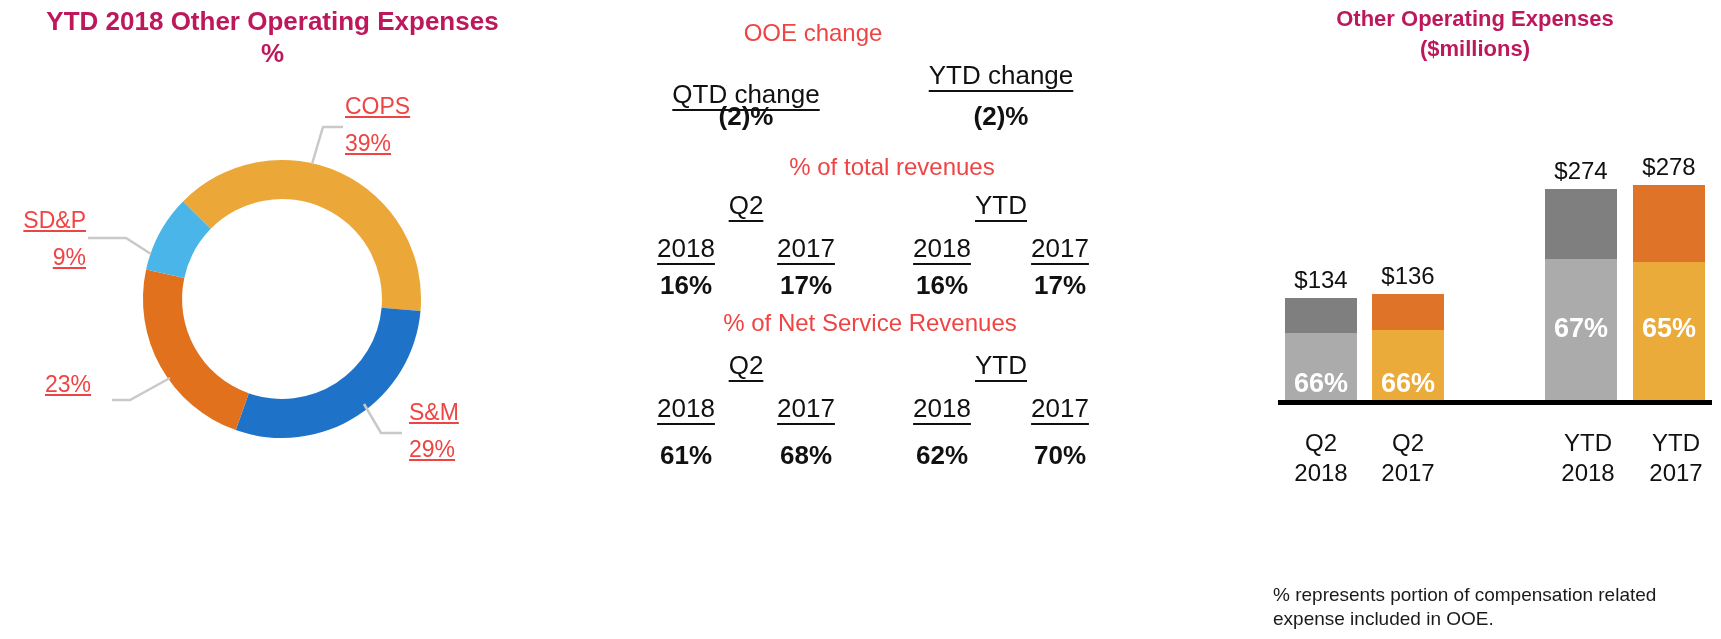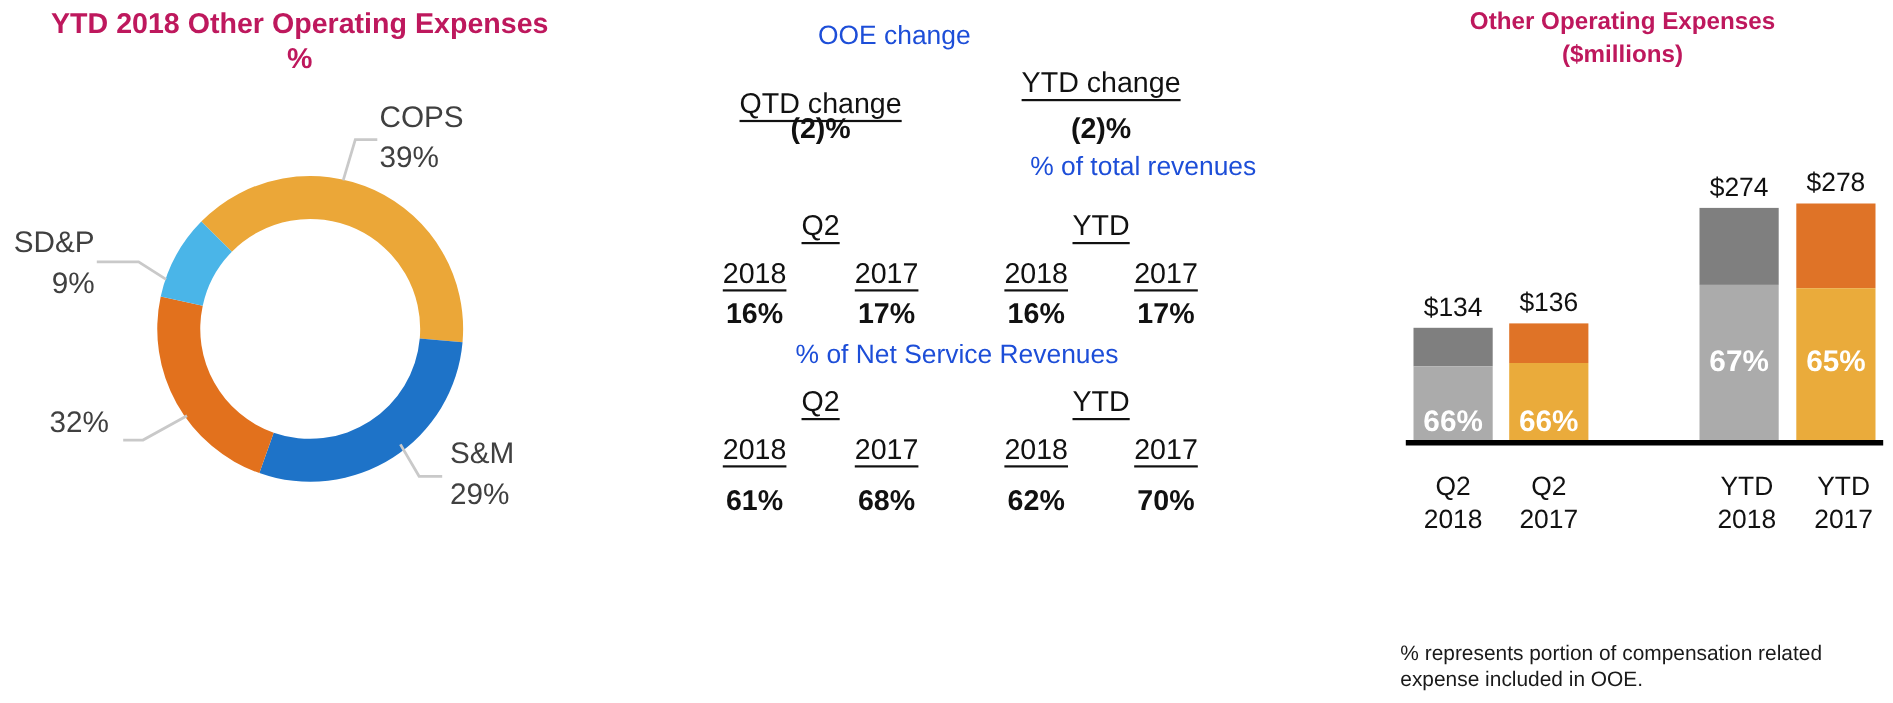--- a/index.html
+++ b/index.html
@@ -24,31 +24,32 @@
   }
   .donut-title { left: 20px; top: 5px; width: 505px; font-size: 26px; line-height: 32px; }
   .bars-title  { left: 1230px; top: 4px; width: 490px; font-size: 22px; line-height: 30px; }
 
   
   .donut-panel { left: 0; width: 600px; height: 639px; }
   .donut-svg { position: absolute; left: 0; top: 0; }
   .leader { fill: none; stroke: #C9C9C9; stroke-width: 2.5; stroke-linejoin: miter; }
   .pie-label {
     position: absolute;
-    font-size: 27px;
+    font-size: 23px;
     line-height: 37px;
-    color: #404040;
+    color: #ef4444;
+    text-decoration: underline;
   }
   .pie-label.align-right { text-align: right; }
 
   
   .metrics-panel { left: 600px; width: 500px; height: 520px; }
   .mrow, .mcell { position: absolute; text-align: center; line-height: 32px; }
   .mrow { left: 0; width: 500px; }
-  .blue-head { color: #1d4ed8; font-size: 24px; }
+  .blue-head { color: #ef4444; font-size: 24px; }
   .black-head { font-size: 26px; color: #111111; }
   .bold-val { font-size: 26px; font-weight: bold; color: #111111; }
   .u { text-decoration: underline; text-underline-offset: 6px; text-decoration-thickness: 2px; }
   .p1 { left: 26px;  width: 240px; }
   .p2 { left: 281px; width: 240px; }
   .c1 { left: 26px;  width: 120px; }
   .c2 { left: 146px; width: 120px; }
   .c3 { left: 282px; width: 120px; }
   .c4 { left: 400px; width: 120px; }
   .axis-line { position: absolute; left: 1278px; top: 400px; width: 434px; height: 5px; background: #000000; }
@@ -128,38 +129,38 @@
 
     <div class="pie-label" style="left:345px; top:88px; width:130px;">
       <div>COPS</div>
       <div>39%</div>
     </div>
     <div class="pie-label align-right" style="left:0px; top:202px; width:86px;">
       <div>SD&amp;P</div>
       <div>9%</div>
     </div>
     <div class="pie-label" style="left:45px; top:366px; width:130px;">
-      <div>32%</div>
+      <div>23%</div>
     </div>
     <div class="pie-label" style="left:409px; top:394px; width:130px;">
       <div>S&amp;M</div>
       <div>29%</div>
     </div>
   </section>
 
   <section class="panel metrics-panel">
     <div class="mrow blue-head" style="top:17px; transform:translateX(-37px);">OOE change</div>
 
     <div class="mcell black-head p1" style="top:59px;margin-top:19px;"><span class="u">QTD change</span></div>
     <div class="mcell black-head p2" style="top:59px;"><span class="u">YTD change</span></div>
 
     <div class="mcell bold-val p1" style="top:100px;">(2)%</div>
     <div class="mcell bold-val p2" style="top:100px;">(2)%</div>
 
-    <div class="mrow blue-head" style="top:136px; transform:translateX(42px);text-align:right;">% of total revenues</div>
+    <div class="mrow blue-head" style="top:151px; transform:translateX(42px);">% of total revenues</div>
 
     <div class="mcell black-head p1" style="top:189px;"><span class="u">Q2</span></div>
     <div class="mcell black-head p2" style="top:189px;"><span class="u">YTD</span></div>
 
     <div class="mcell black-head c1" style="top:232px;"><span class="u">2018</span></div>
     <div class="mcell black-head c2" style="top:232px;"><span class="u">2017</span></div>
     <div class="mcell black-head c3" style="top:232px;"><span class="u">2018</span></div>
     <div class="mcell black-head c4" style="top:232px;"><span class="u">2017</span></div>
 
     <div class="mcell bold-val c1" style="top:269px;">16%</div>

